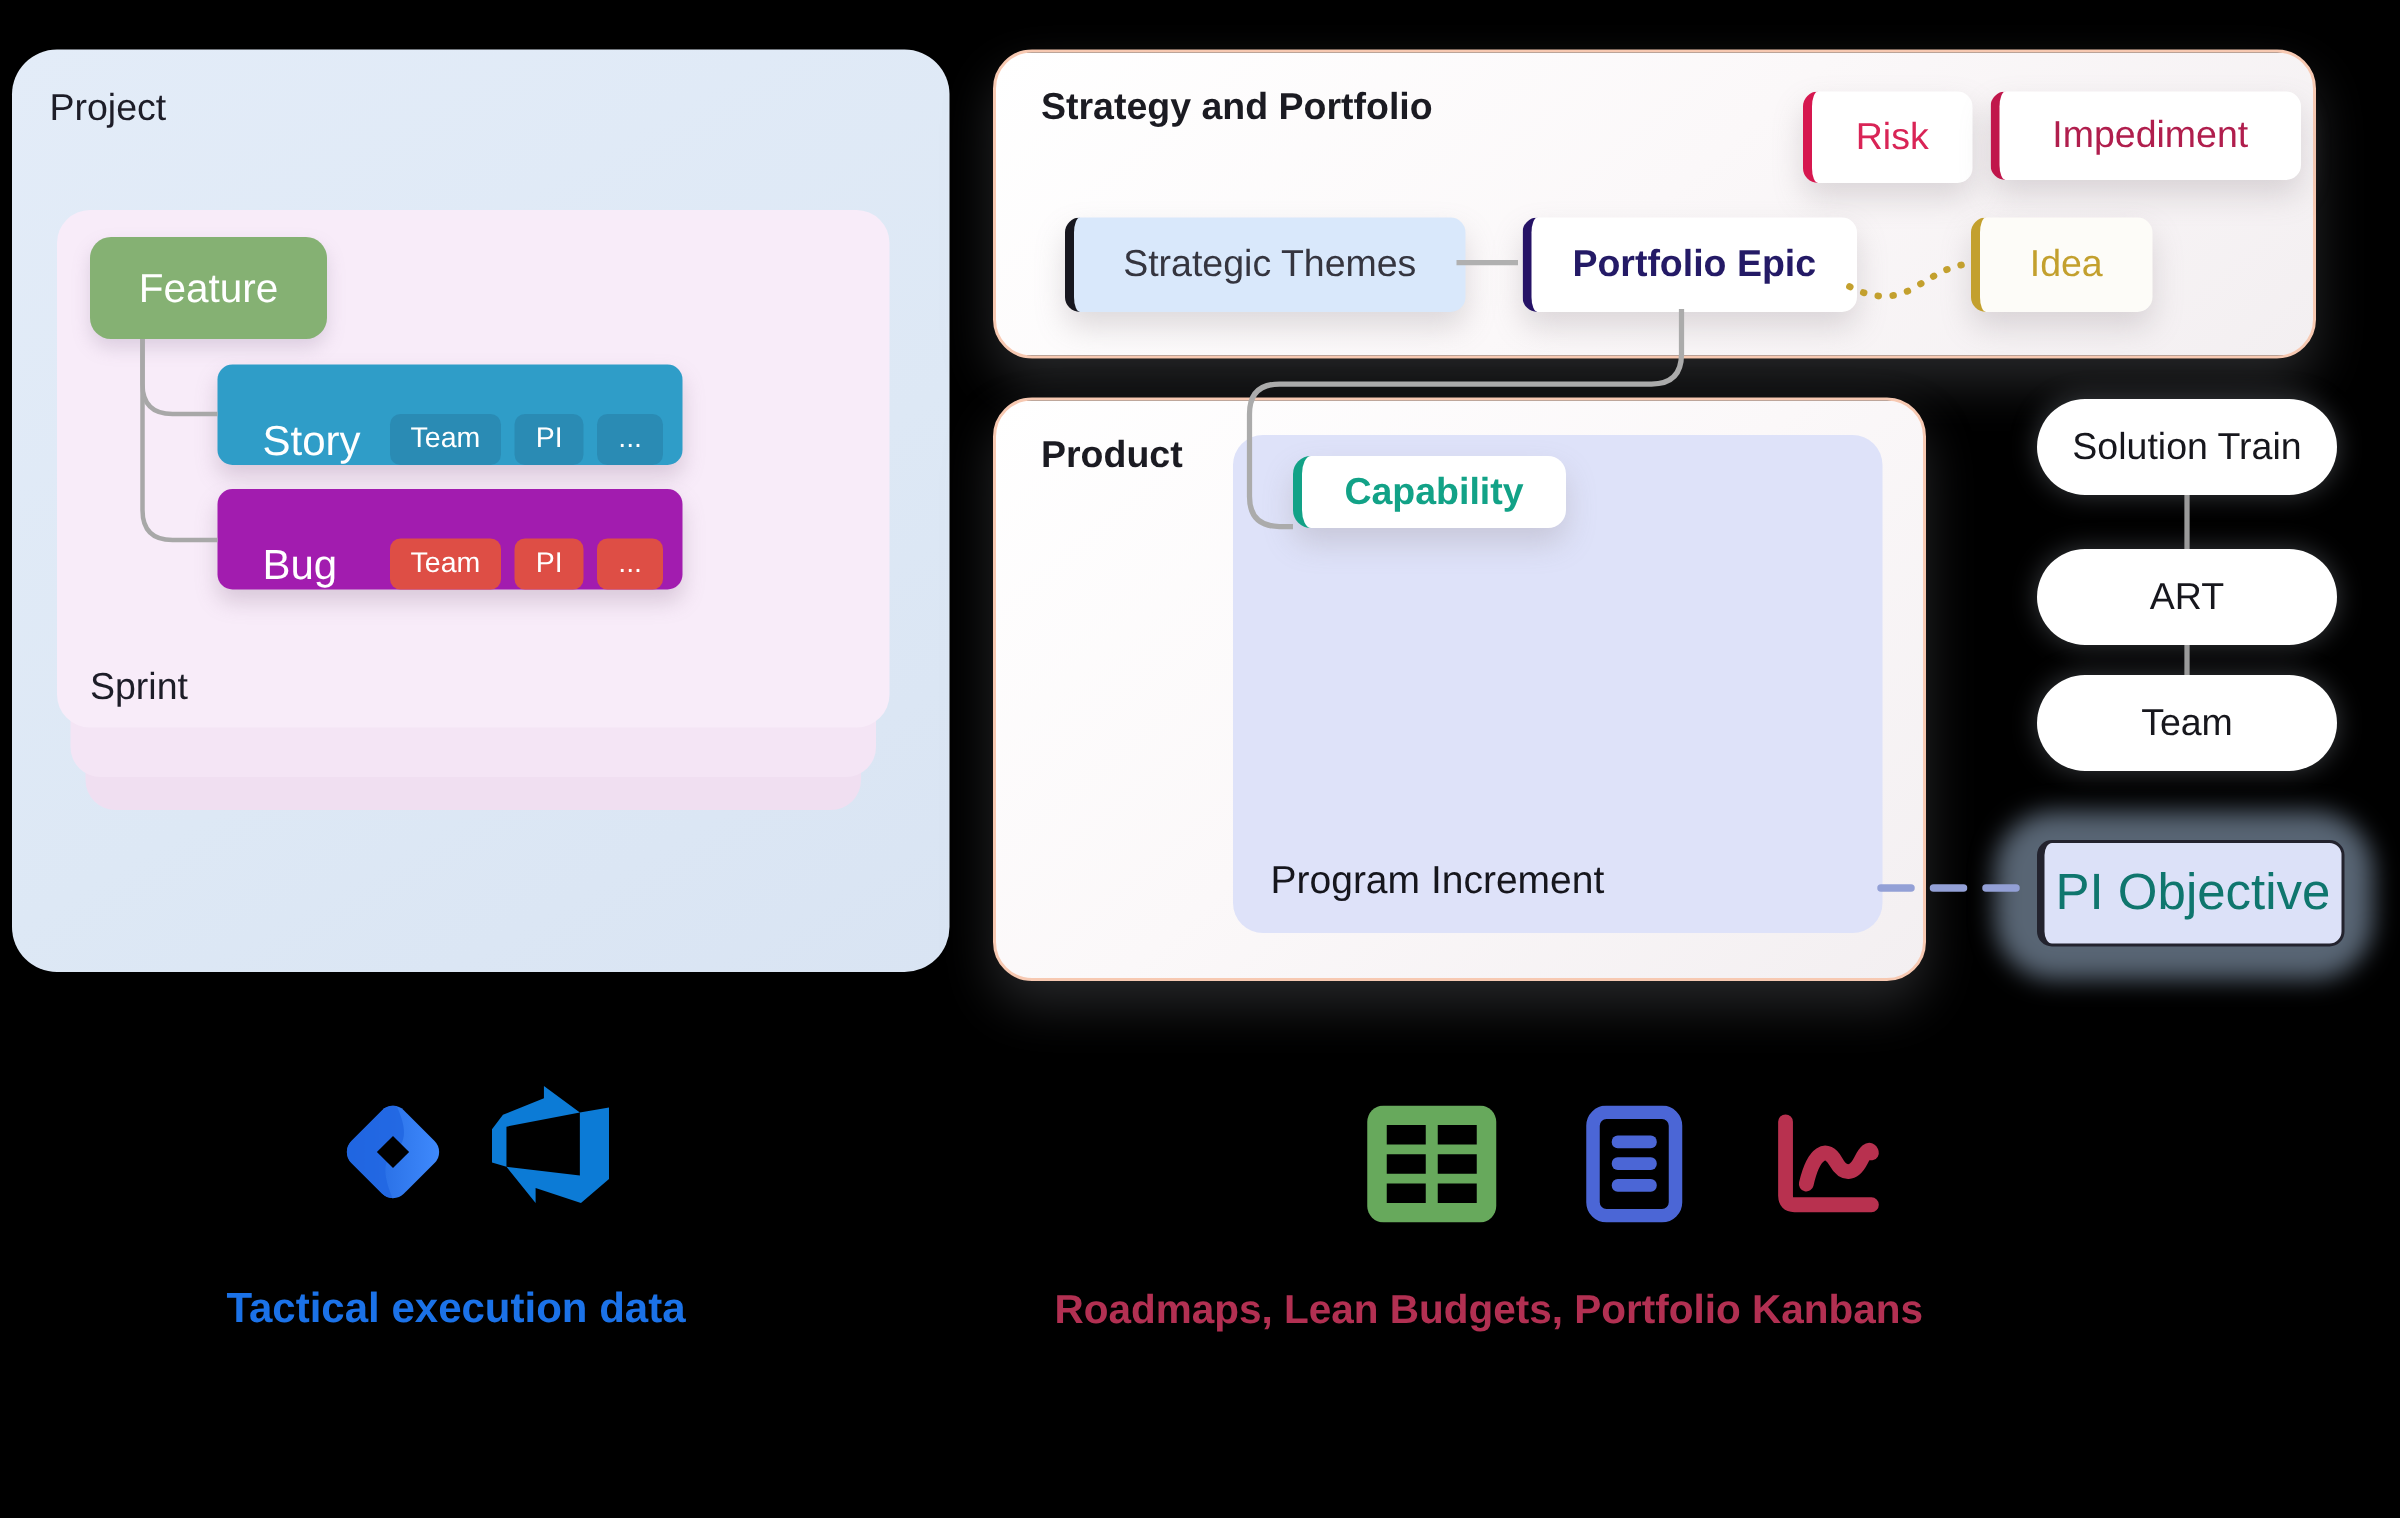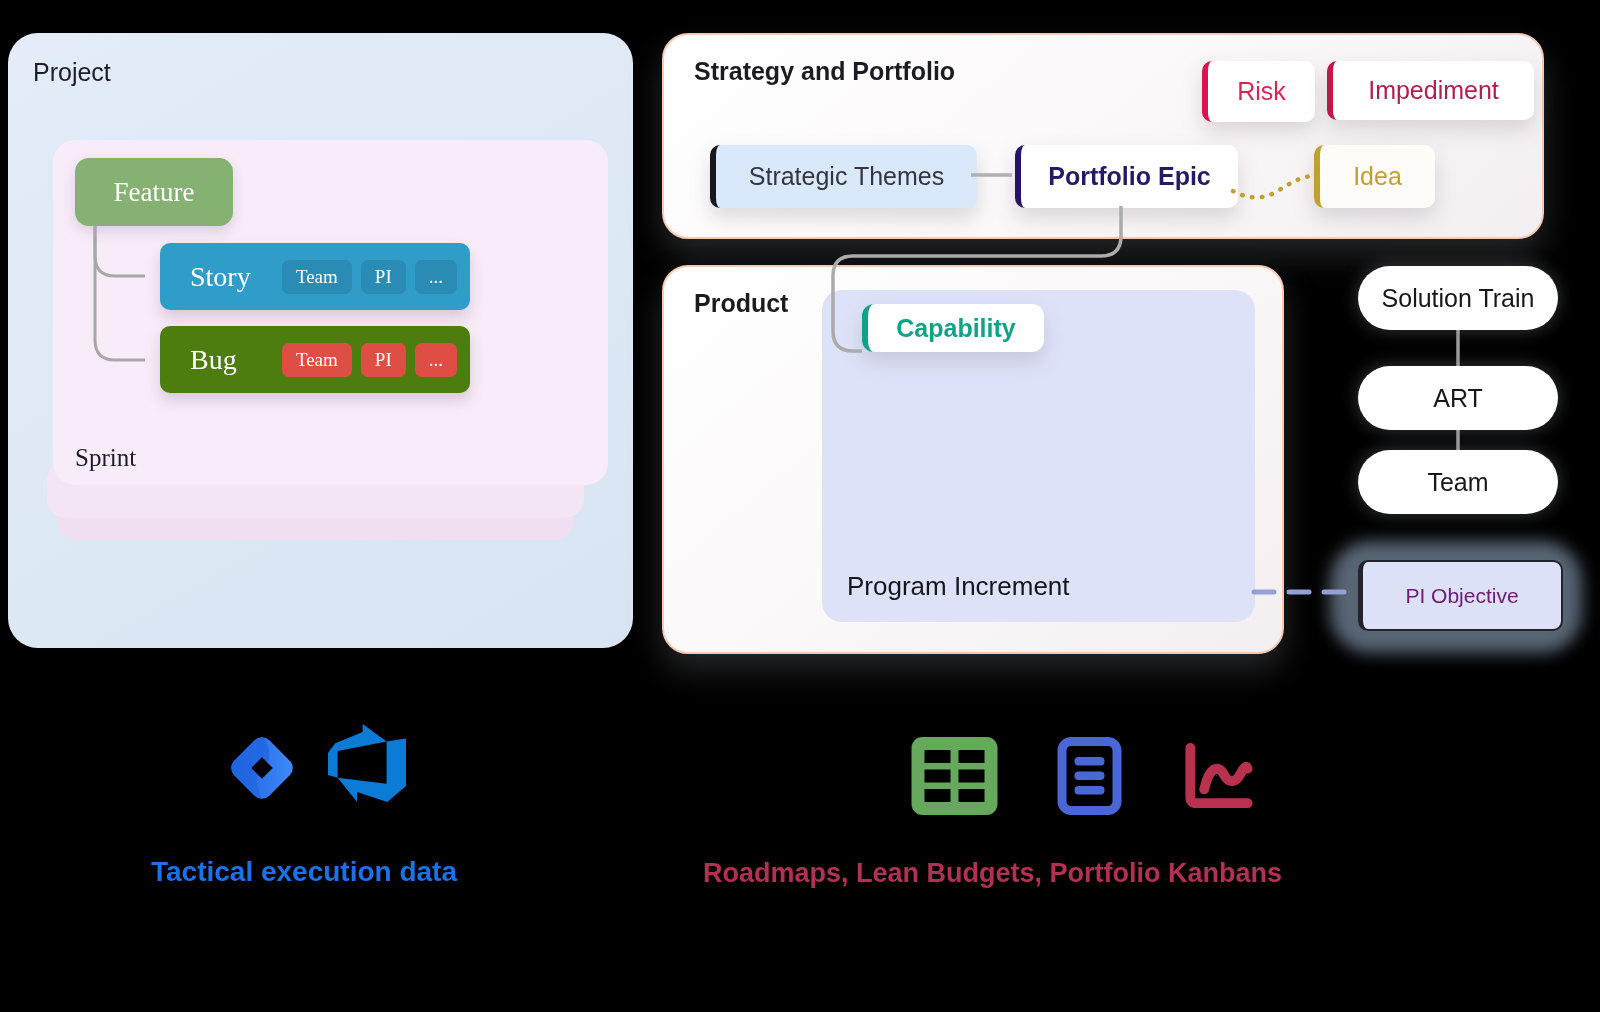--- a/index.html
+++ b/index.html
@@ -7,30 +7,30 @@
          font-family:"Liberation Sans", sans-serif;color:#1b1b26;}
 
   
   .project-panel{position:absolute;left:8px;top:33px;width:625px;height:615px;border-radius:30px;
 ding:0;    background:linear-gradient(150deg,#e3ecf8 0%,#dde8f5 60%,#d9e4f3 100%);}
   .panel-label{position:absolute;font-size:25px;font-weight:500;color:#1d1d28;}
   .project-label{left:25px;top:25px;}
   .sprint-layer{position:absolute;border-radius:20px;}
   .layer3{left:57px;top:480px;width:517px;height:60px;background:#f0dff1;z-index:1;}
   .layer2{left:47px;top:460px;width:537px;height:58px;background:#f4e5f5;z-index:2;}
-  .sprint-panel{position:absolute;left:53px;top:140px;width:555px;height:345px;border-radius:22px;
-    background:#f8ecf9;z-index:3;font-family:Liberation Serif, serif;}
+  .sprint-panel{position:absolute;left:38px;top:140px;width:555px;height:345px;border-radius:22px;
+    background:#f8ecf9;z-index:3;}
   .sprint-label{left:22px;top:304px;}
   .feature-node{position:absolute;left:22px;top:18px;width:158px;height:68px;border-radius:14px;
     background:#85b173;color:#fff;font-size:27px;font-weight:500;
     display:flex;align-items:center;justify-content:center;box-shadow:0 6px 12px rgba(140,120,150,.25);}
   .bar{position:absolute;left:107px;width:310px;height:67px;border-radius:10px;display:flex;
-    align-items:center;color:#fff;box-shadow:0 8px 14px rgba(140,110,140,.28);}
+    align-items:flex-end;color:#fff;box-shadow:0 8px 14px rgba(140,110,140,.28);}
   .bar.story{top:103px;background:#2f9dc8;}
-  .bar.bug{top:186px;background:#4d7c0f;}
+  .bar.bug{top:186px;background:#a21caf;}
   .bar-label{margin-left:30px;font-size:28px;font-weight:500;}
   .chips{margin-left:auto;margin-right:13px;display:flex;gap:9px;align-items:center;}
   .chip{height:34px;border-radius:7px;display:flex;align-items:center;justify-content:center;
     padding:0 14px;font-size:19px;font-weight:500;color:#fff;}
   .story .chip{background:#2a8bb4;}
   .bug .chip{background:#de4e45;}
 
   
   .frame-panel{position:absolute;border-radius:26px;border:2px solid #f7c9b2;
     background:linear-gradient(140deg,#ffffff 0%,#fbf8f9 50%,#f3eff1 100%);
@@ -61,21 +61,21 @@
   .pill{position:absolute;left:1358px;width:200px;height:64px;border-radius:32px;background:#fff;
     display:flex;align-items:center;justify-content:center;font-size:25px;color:#17171d;
     box-shadow:0 0 18px rgba(160,170,180,.35);}
   .pill-solution{top:266px;}
   .pill-art{top:366px;}
   .pill-team{top:450px;}
   .pi-halo{position:absolute;left:1330px;top:541px;width:252px;height:112px;border-radius:40px;
     background:rgba(95,110,126,.92);filter:blur(8px);}
   .pi-objective{position:absolute;left:1358px;top:560px;width:198px;height:67px;border-radius:10px;
     background:#dce1f8;border:2px solid #23232e;border-left:5px solid #23232e;
-    display:flex;align-items:center;justify-content:center;font-size:21px;color:#701a75;}
+    display:flex;align-items:center;justify-content:center;font-size:34px;color:#0f766e;}
 
   
   .connectors{position:absolute;left:0;top:0;z-index:20;pointer-events:none;}
 
   
   .icon{position:absolute;}
   .caption{position:absolute;text-align:center;font-weight:700;}
   .caption-left{left:52px;top:856px;width:405px;font-size:28px;color:#1b72e8;text-align:right;}
   .caption-right{left:690px;top:858px;width:605px;font-size:27px;color:#b23052;}
 </style>

